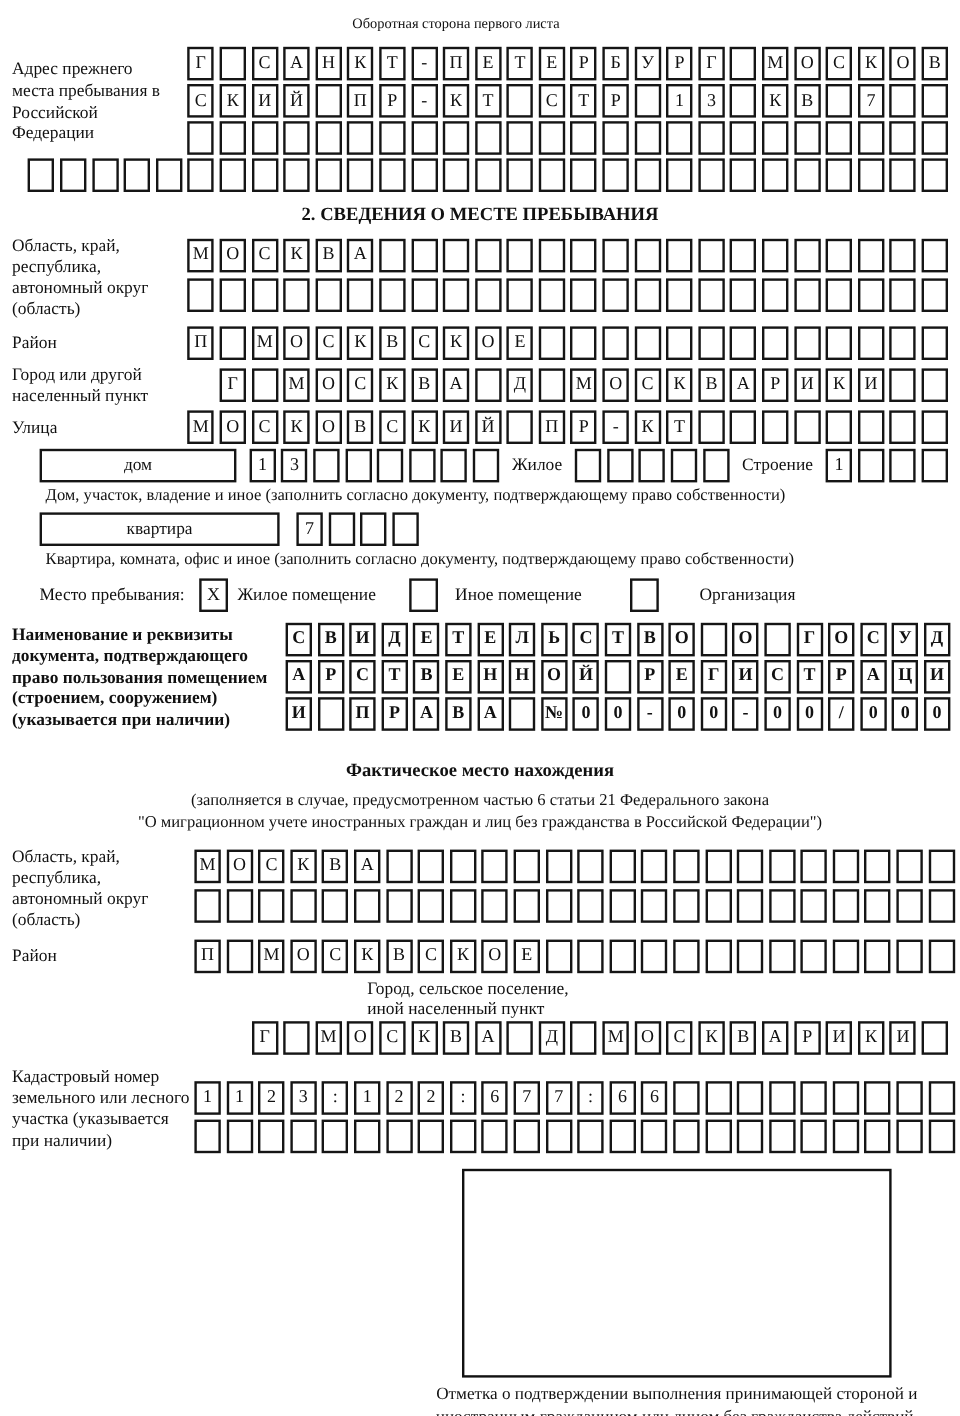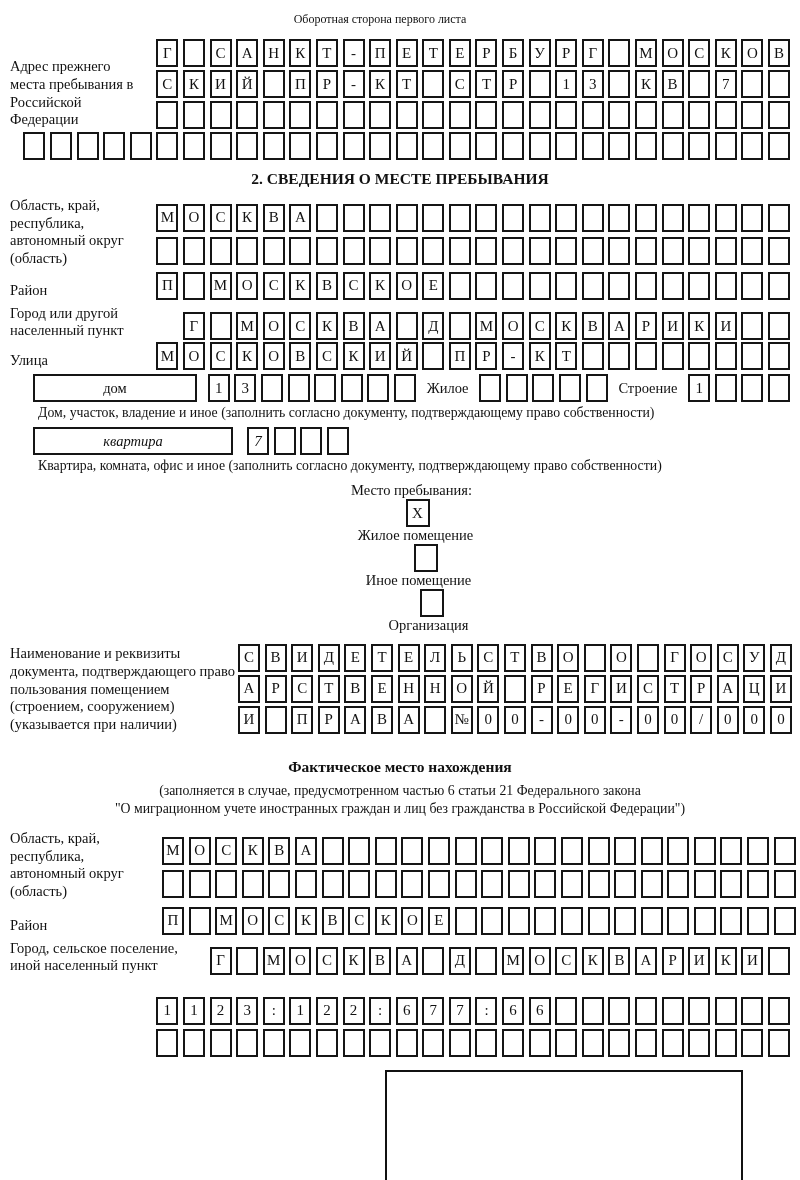--- a/index.html
+++ b/index.html
@@ -6,21 +6,21 @@
   body{
     width:800px;min-height:1180px;
     font-family:"Liberation Serif","DejaVu Serif",serif;
     color:#111;
     position:relative;
   }
   .page{width:780px;margin:0 auto;padding-top:12px;}
 
   .header-note{text-align:center;font-size:12px;padding-right:40px;margin-bottom:12px;}
 
-  .block{display:flex;align-items:flex-end;margin-top:6px;}
+  .block{display:flex;align-items:center;margin-top:6px;}
   .lbl{font-size:14.5px;line-height:1.22;flex:0 0 auto;padding-top:3px;}
   .w130{width:134px;} .w145{width:145px;} .w150{width:152px;} .w188{width:188px;} .w225{width:228px;}
   .gridcol{margin-left:auto;}
 
   .cellrow{display:flex;gap:4.6px;justify-content:flex-end;margin-bottom:3px;}
   .cell{
     width:18px;height:24px;flex:0 0 auto;
     border:2px solid #151515;
     display:flex;align-items:center;justify-content:center;
     font-size:15px;line-height:1;
@@ -30,24 +30,24 @@
   .sect-title{font-size:15.5px;font-weight:bold;text-align:center;margin-top:10px;margin-bottom:6px;}
 
   .houserow{display:flex;align-items:center;justify-content:space-between;margin-top:4px;}
   .widebox{
     border:2px solid #151515;height:24px;display:flex;align-items:center;justify-content:center;
     font-size:14.5px;
   }
   .dombox{width:160px;margin-left:23px;}
   .kvbox{width:196px;margin-left:23px;}
   .inline-lbl{font-size:14.5px;}
-  .flatrow{display:flex;align-items:center;margin-top:6px;font-style:italic;}
+  .flatrow{display:flex;align-items:center;margin-top:6px;}
   .flatrow .cellrow{margin-left:14px;margin-bottom:0;}
 
-  .stayrow{display:flex;align-items:center;margin-top:8px;padding-left:23px;gap:0;flex-direction:column;}
+  .stayrow{display:flex;align-items:center;margin-top:8px;padding-left:23px;gap:0;}
   .checkbox{
     width:20px;height:24px;border:2px solid #151515;flex:0 0 auto;
     display:flex;align-items:center;justify-content:center;font-size:15px;
   }
   .stay-note{font-size:13.5px;text-align:center;width:460px;margin-left:105px;margin-top:3px;}
 
   .fact-caption{font-size:13.8px;text-align:center;margin-top:2px;line-height:1.35;}
 
   .stampwrap{width:452px;margin-left:auto;margin-top:10px;}
   .stampbox{width:354px;height:170px;border:2px solid #111;margin:0 auto;}
@@ -370,21 +370,21 @@
   <div class="stayrow">
     <span class="inline-lbl">Место пребывания:</span>
     <span class="checkbox" style="margin-left:12px;">X</span>
     <span class="inline-lbl" style="margin-left:8px;">Жилое помещение</span>
     <span class="checkbox" style="margin-left:28px;"></span>
     <span class="inline-lbl" style="margin-left:14px;">Иное помещение</span>
     <span class="checkbox" style="margin-left:40px;"></span>
     <span class="inline-lbl" style="margin-left:34px;">Организация</span>
   </div>
 
-  <div class="block" style="margin-top:8px;">
+  <div class="block" style="margin-top:8px;font-weight:bold;">
     <div class="lbl w225">Наименование и реквизиты документа, подтверждающего право пользования помещением (строением, сооружением) (указывается при наличии)</div>
     <div class="gridcol">
       <div class="cellrow">
           <span class="cell">С</span>
           <span class="cell">В</span>
           <span class="cell">И</span>
           <span class="cell">Д</span>
           <span class="cell">Е</span>
           <span class="cell">Т</span>
           <span class="cell">Е</span>
@@ -537,21 +537,21 @@
         <span class="cell"></span>
         <span class="cell"></span>
         <span class="cell"></span>
         <span class="cell"></span>
         <span class="cell"></span>
         <span class="cell"></span>
         <span class="cell"></span>
       </div>
   </div>
 
-  <div class="block" style="margin-top:2px;">
+  <div class="block" style="margin-top:2px;flex-direction:column;">
     <div class="lbl w188">Город, сельское поселение, иной населенный пункт</div>
     <div class="gridcol cellrow mb0">
         <span class="cell">Г</span>
         <span class="cell"></span>
         <span class="cell">М</span>
         <span class="cell">О</span>
         <span class="cell">С</span>
         <span class="cell">К</span>
         <span class="cell">В</span>
         <span class="cell">А</span>
@@ -566,20 +566,21 @@
         <span class="cell">А</span>
         <span class="cell">Р</span>
         <span class="cell">И</span>
         <span class="cell">К</span>
         <span class="cell">И</span>
         <span class="cell"></span>
       </div>
   </div>
 
   <div class="block" style="margin-top:4px;">
+    <div class="lbl w150">Кадастровый номер земельного или лесного участка (указывается при наличии)</div>
     <div class="gridcol" style="padding-top:18px;">
       <div class="cellrow">
           <span class="cell">1</span>
           <span class="cell">1</span>
           <span class="cell">2</span>
           <span class="cell">3</span>
           <span class="cell">:</span>
           <span class="cell">1</span>
           <span class="cell">2</span>
           <span class="cell">2</span>

